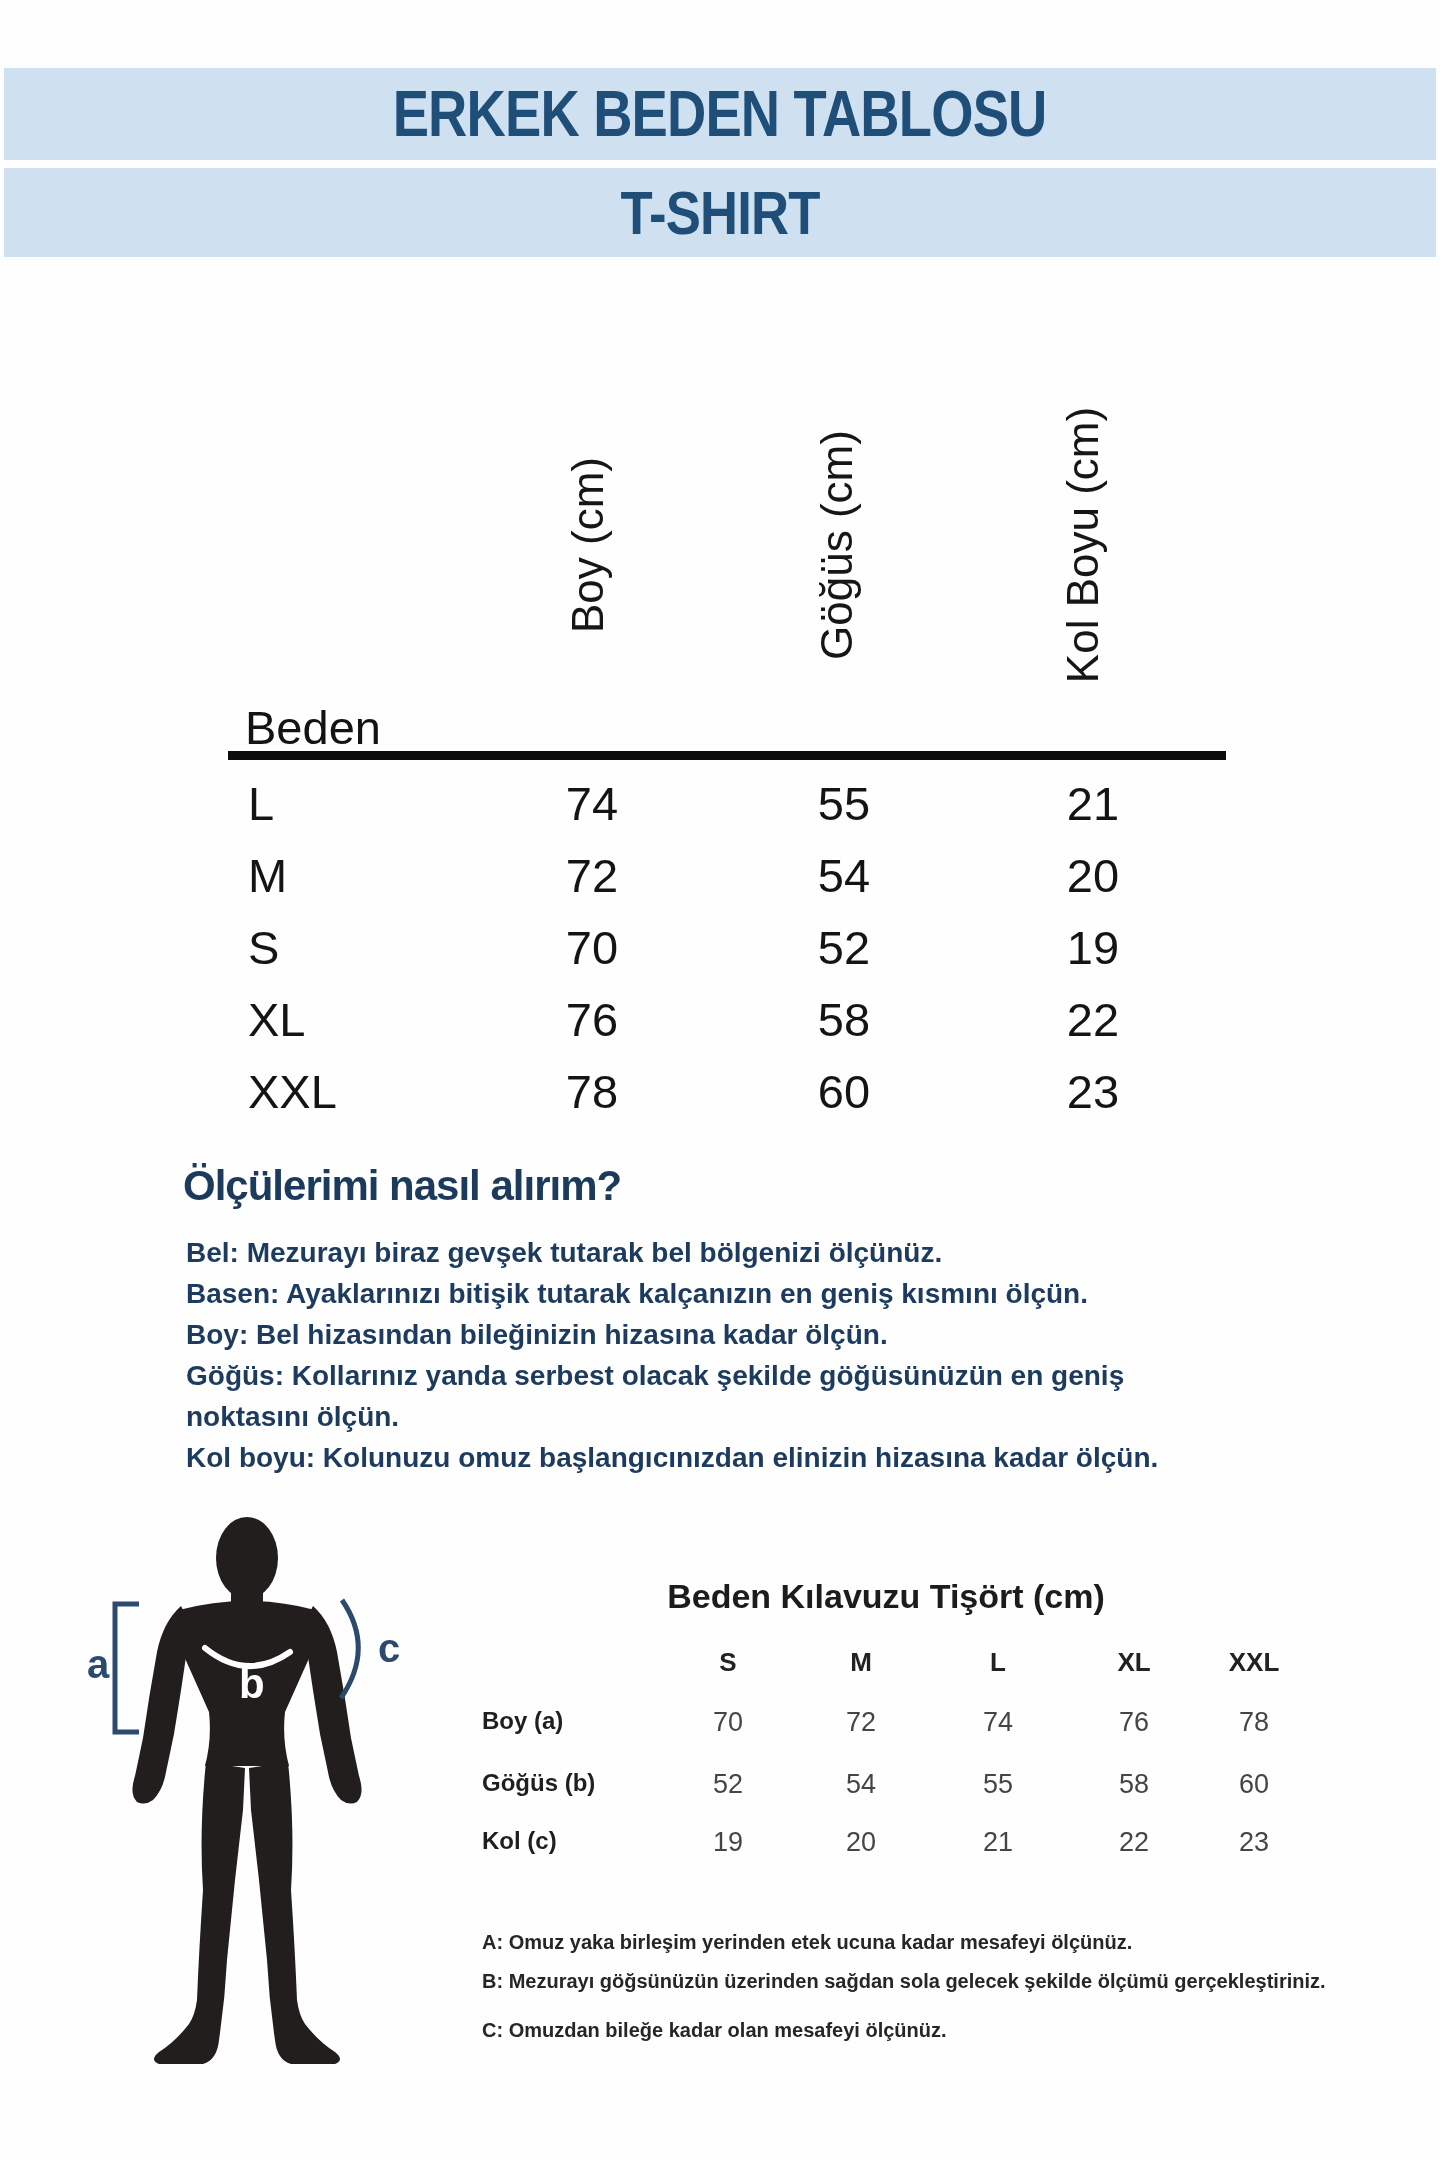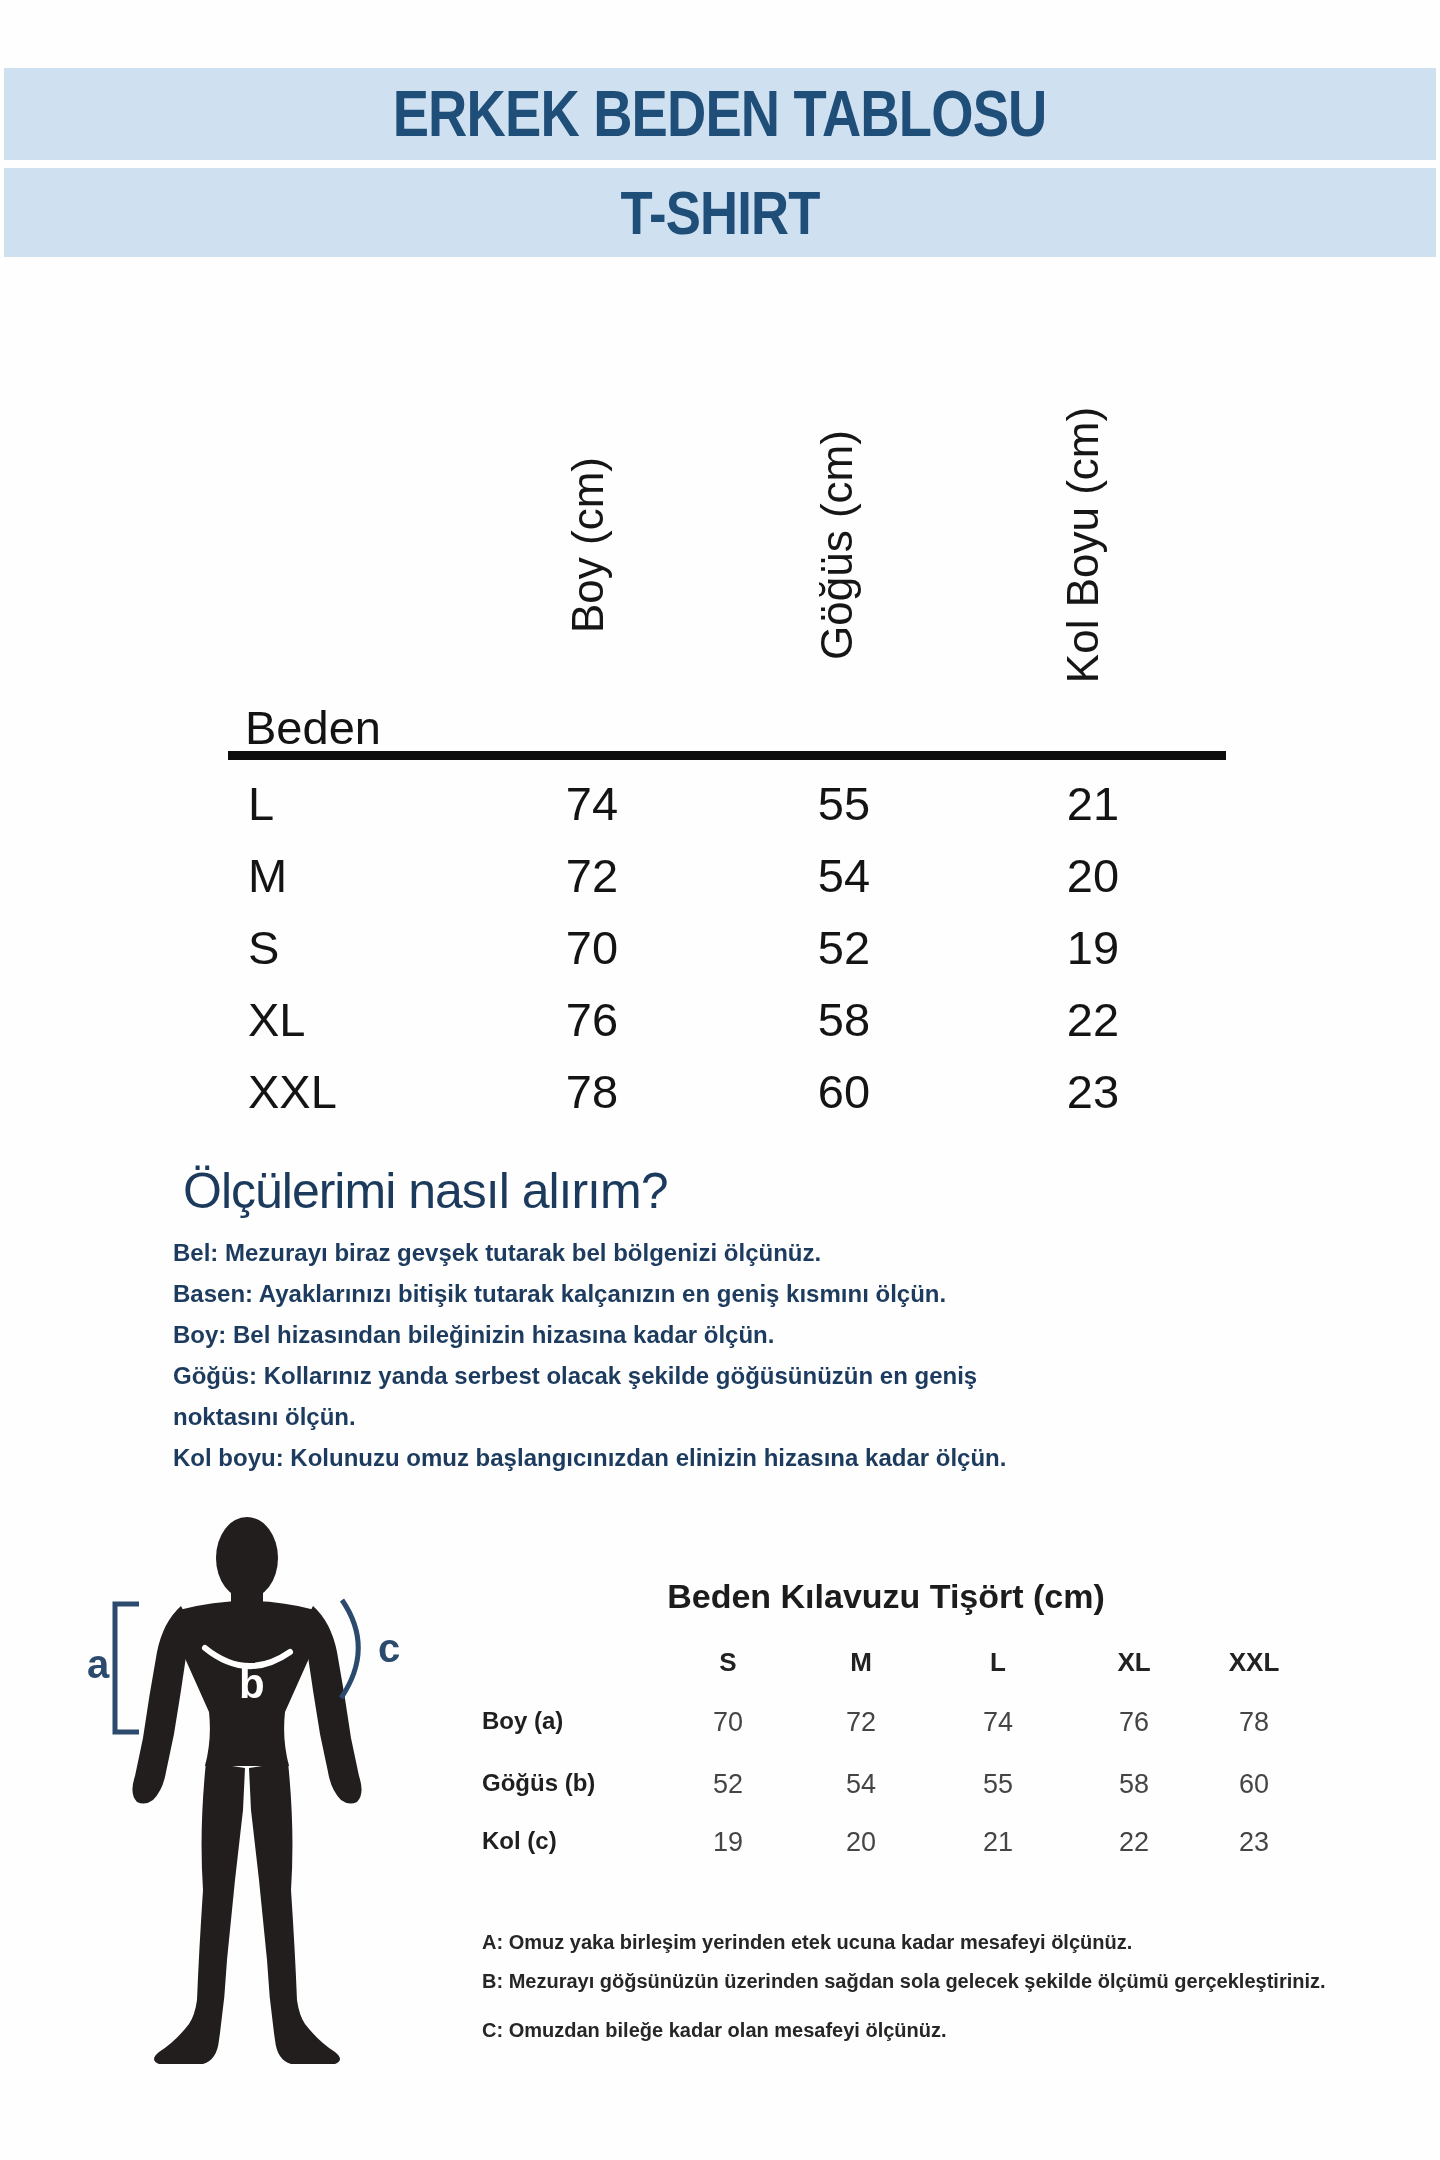--- a/index.html
+++ b/index.html
@@ -23,25 +23,25 @@
     font-size:44px;color:#161616;white-space:nowrap;
   }
   .beden{left:245px;top:700px;font-size:47px;color:#131313;}
   .rule{left:228px;top:751px;width:998px;height:9px;background:#0d0d0d;}
   .srow{left:0;width:100%;height:48px;font-size:47px;color:#141414;}
   .srow .lab{position:absolute;left:248px;white-space:nowrap;}
   .srow .v{position:absolute;transform:translateX(-50%);white-space:nowrap;}
   .v1{left:592px;} .v2{left:844px;} .v3{left:1093px;}
   
   .guide-h{
-    left:183px;top:1162px;font-size:50px;font-weight:normal;color:#1b3a5c;
+    left:183px;top:1162px;font-size:42px;font-weight:bold;color:#1b3a5c;
     letter-spacing:-1px;white-space:nowrap;
   }
   .guide-lines{
-    left:173px;top:1232px;width:1120px;font-size:24px;font-weight:bold;
+    left:186px;top:1232px;width:1120px;font-size:28px;font-weight:bold;
     color:#1c3b5e;line-height:41px;white-space:nowrap;
   }
   
   .gt-title{left:886px;top:1577px;transform:translateX(-50%);font-size:34px;font-weight:bold;color:#1c1c1c;white-space:nowrap;}
   .gt-colh{top:1647px;transform:translateX(-50%);font-size:26px;font-weight:bold;color:#222;}
   .gt-lab{left:482px;font-size:24px;font-weight:bold;color:#1f1f1f;white-space:nowrap;}
   .gt-val{transform:translateX(-50%);font-size:27px;color:#454545;}
   .c1{left:728px;} .c2{left:861px;} .c3{left:998px;} .c4{left:1134px;} .c5{left:1254px;}
   .r1{top:1707px;} .r2{top:1769px;} .r3{top:1827px;}
   

